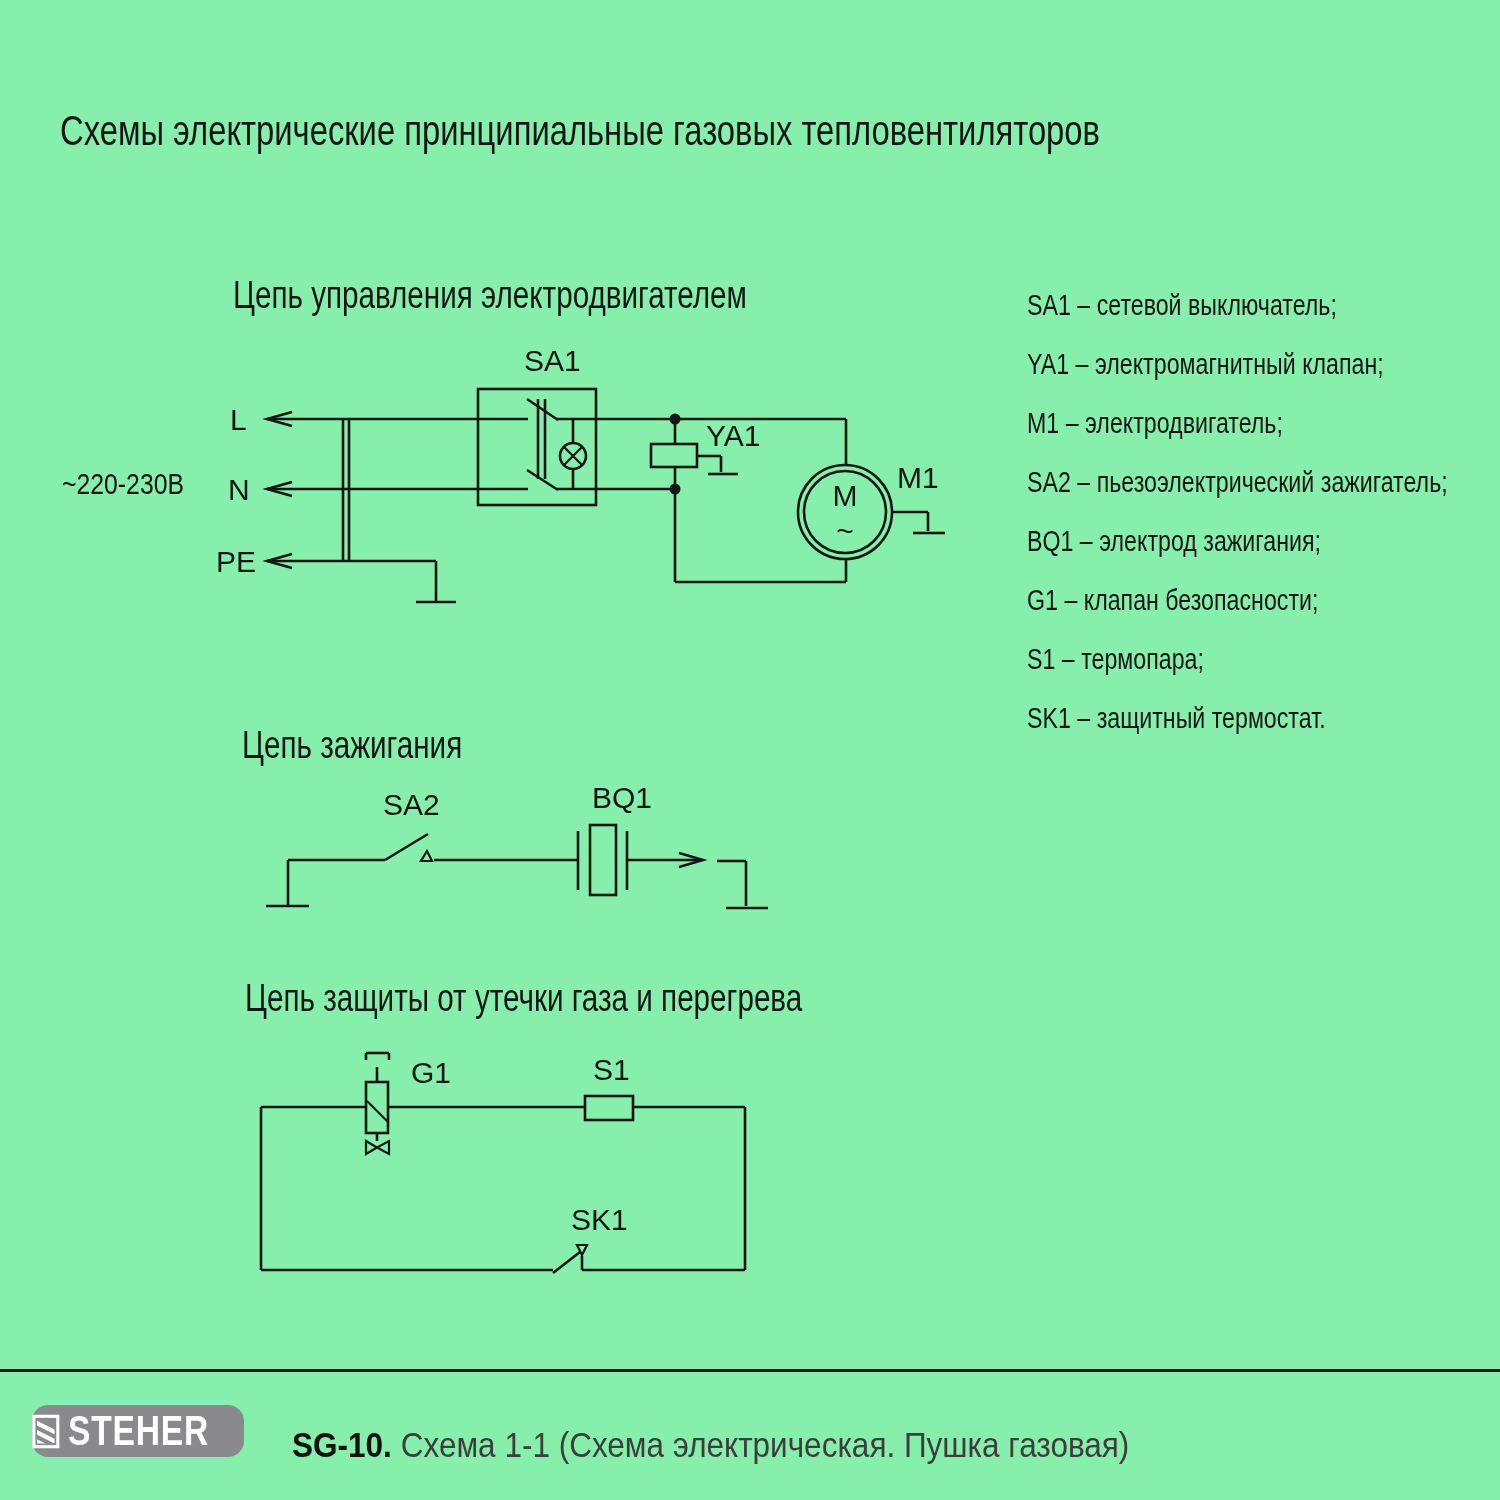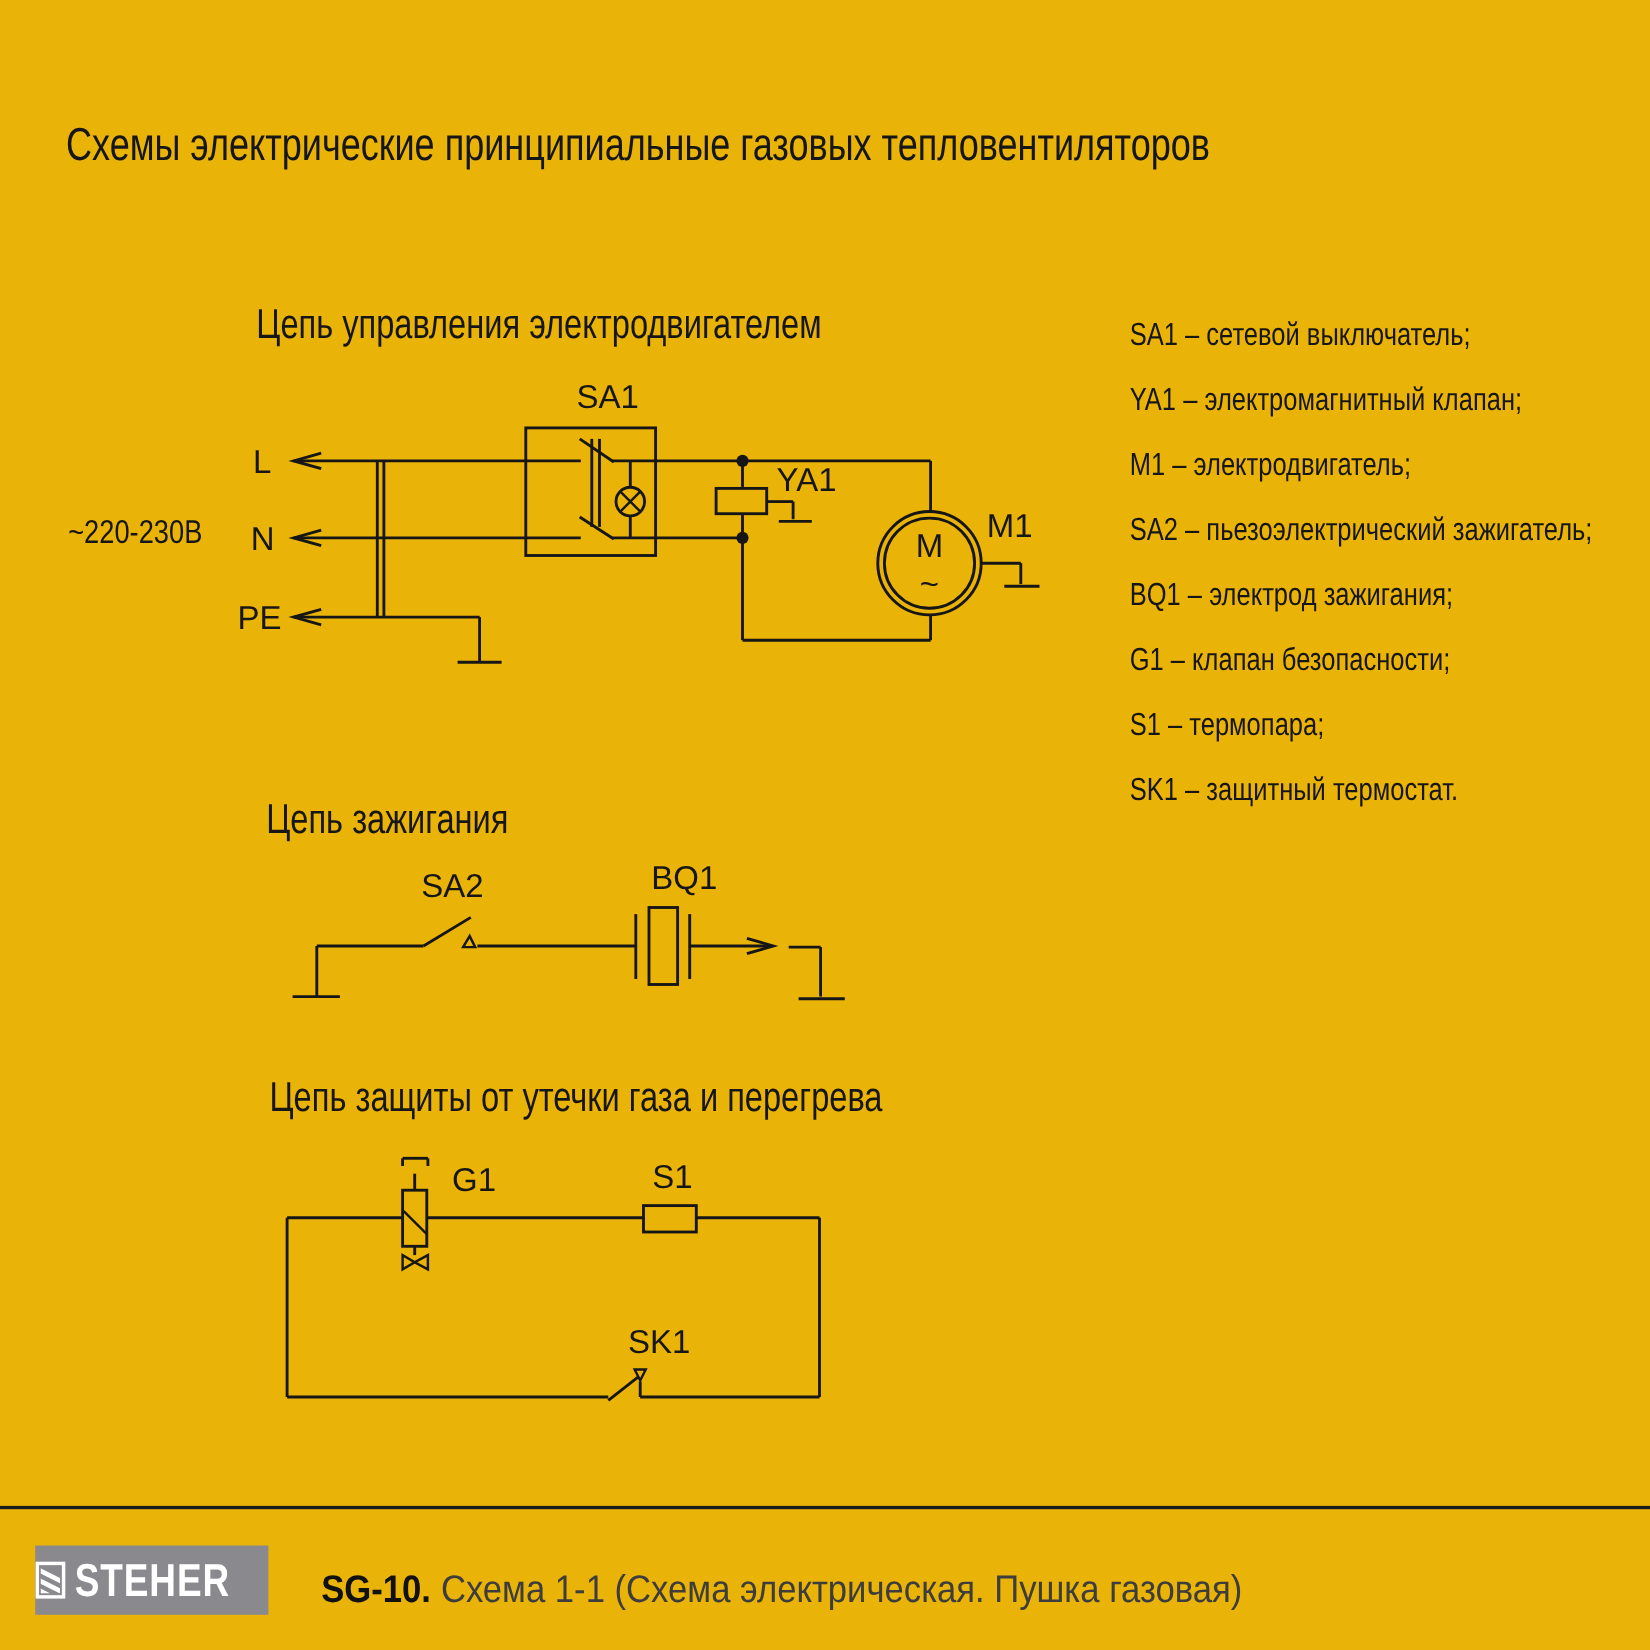--- a/index.html
+++ b/index.html
@@ -1,30 +1,30 @@
 <!DOCTYPE html>
 <html><head>
 <meta charset="utf-8">
 <style>
   html,body{margin:0;padding:0;background:#ffffff;}
-  .page{position:relative;width:1500px;height:1500px;background:#eab308;overflow:hidden;
+  .page{position:relative;width:1500px;height:1500px;background:#86efac;overflow:hidden;
         font-family:"Liberation Sans",sans-serif;color:#161616;}
   .draft{position:absolute;white-space:nowrap;line-height:1;transform-origin:0 0;color:#161616;}
   .page-title{left:60px;top:110px;font-size:42px;transform:scaleX(0.78);}
   .sec-heading{font-size:38px;transform:scaleX(0.78);}
   .legend-item{position:absolute;left:1027px;font-size:29px;line-height:1;
                transform:scaleX(0.8);transform-origin:0 0;white-space:nowrap;color:#161616;}
   svg.circuit{position:absolute;overflow:visible;}
   .wire{stroke:#161616;stroke-width:2.6;fill:none;stroke-linecap:butt;stroke-linejoin:miter;}
   .wire-thin{stroke:#161616;stroke-width:2.2;fill:none;}
   .dot{fill:#161616;stroke:none;}
   .lbl{font-family:"Liberation Sans",sans-serif;font-size:30px;fill:#161616;}
   .lbl-mid{text-anchor:middle;}
   .divider{position:absolute;left:0;top:1369px;width:1500px;height:3px;background:#1c1c1c;}
-  .logo{position:absolute;left:32px;top:1405px;width:212px;height:63px;border-radius:0;
+  .logo{position:absolute;left:32px;top:1405px;width:212px;height:52px;border-radius:16px;
         display:flex;align-items:center;box-sizing:border-box;}
   .logo-text{color:#ffffff;font-size:42px;font-weight:800;letter-spacing:1px;line-height:1;
              transform:scaleX(0.8);transform-origin:0 50%;margin-left:8px;}
   .footer-line{position:absolute;left:292px;top:1424px;font-size:35px;line-height:1.2;
                white-space:nowrap;transform:scaleX(0.9);transform-origin:0 0;}
   .footer-model{font-weight:700;color:#111111;margin-right:10px;}
   .footer-desc{font-weight:400;color:#3d3d3d;}
 </style>
 </head>
 <body>

